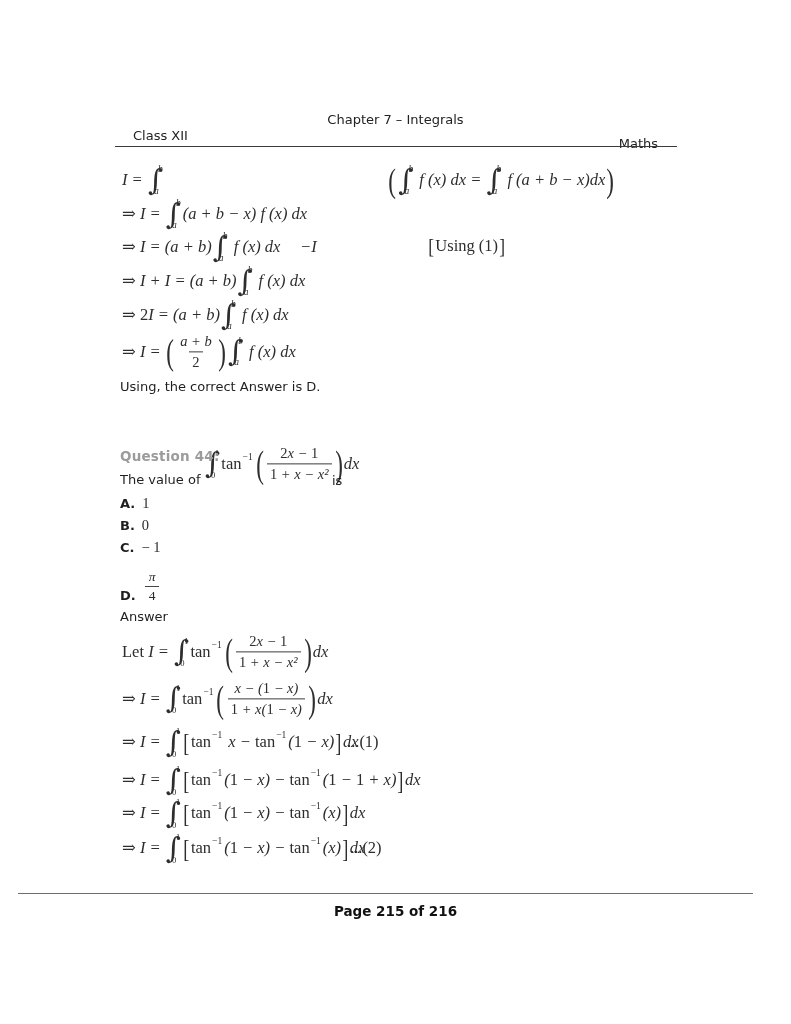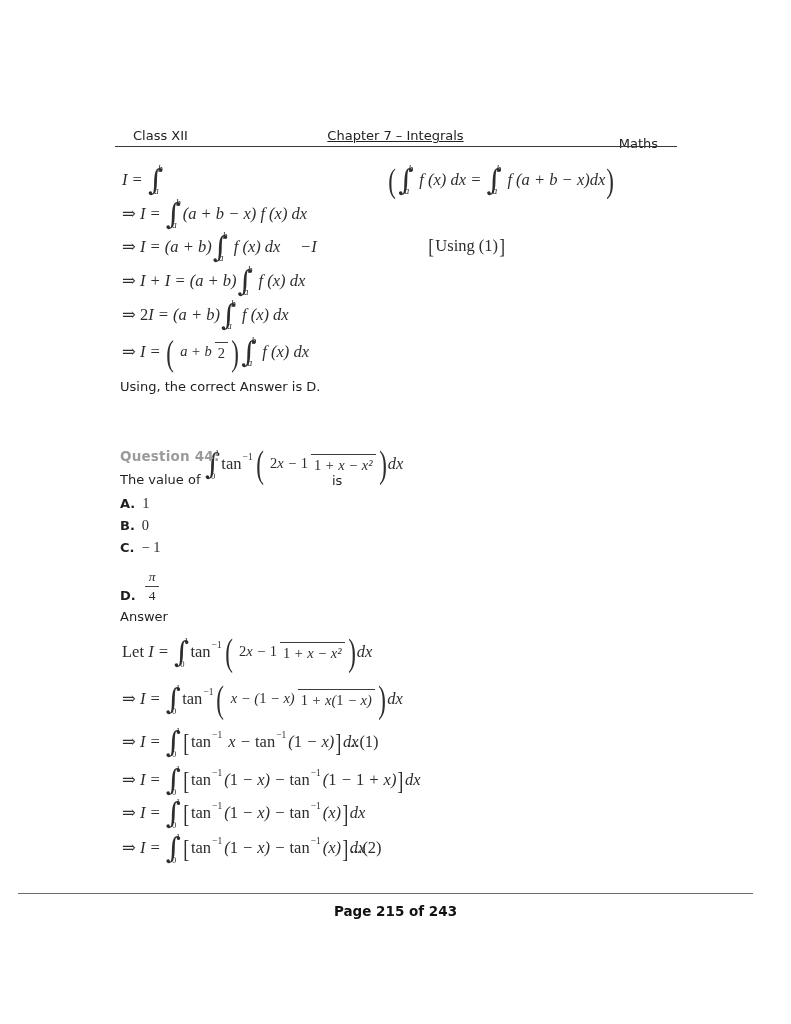--- a/index.html
+++ b/index.html
@@ -34,35 +34,35 @@
   .mt,.mr{white-space:pre;}
   .mr{font-style:normal;}
   .dg{font-style:normal;}
   .msup{font-style:normal;font-size:9.5px;position:relative;top:-0.62em;margin:0 2px 0 1px;}
   .mint{display:inline-flex;align-items:center;font-style:normal;margin:0 2px 0 1px;}
   .mint-g{font-size:29px;line-height:1;font-family:"DejaVu Serif",serif;}
   .mint-b{display:inline-flex;flex-direction:column;justify-content:space-between;height:31px;
           font-size:9.5px;font-style:italic;margin-left:-5px;line-height:1;padding-top:1px;}
   .mint-b .mint-lo{margin-left:-4px;}
   .mint-b.up{font-style:normal;font-size:8.5px;}
-  .mfrac{display:inline-flex;align-items:flex-start;font-size:14.5px;margin:0 2px;line-height:1.25;}
+  .mfrac{display:inline-flex;flex-direction:column;align-items:center;font-size:14.5px;margin:0 2px;line-height:1.25;}
   .mfn{padding:0 3px 1px;}
   .mfd{border-top:1px solid #3c3c3c;padding:1px 3px 0;}
   .mbig{font-style:normal;display:inline-block;line-height:1;transform-origin:center;margin:0 1px;color:#2d2d2d;}
   
   .ftr-rule{border-top:1.5px solid #6e6e6e;height:0;}
   .ftr-txt{left:0;width:100%;text-align:center;font-size:13.5px;font-weight:bold;color:#111;}
 </style>
 </head>
 <body>
 
 <div class="page">
 
   <div class="abs hdr-txt" style="left:133px;top:128px;">Class XII</div>
-  <div class="abs hdr-txt hdr-center" style="top:128px;text-decoration:underline;">Chapter 7 – Integrals</div>
+  <div class="abs hdr-txt hdr-center" style="top:112px;">Chapter 7 – Integrals</div>
   <div class="abs hdr-txt" style="right:133px;top:136px;">Maths</div>
   <div class="abs hdr-rule" style="left:115px;top:146px;width:562px;"></div>
 
   <div>
       <div class="mline" style="left: 122px; top: 180px;"><span class="mt"><span>I = </span></span><span class="mint"><span class="mint-g">∫</span><span class="mint-b"><span class="mint-hi">b</span><span class="mint-lo">a</span></span></span></div>
       <div class="mline" style="left: 387px; top: 180px;"><span class="mbig" style="font-size: 25px; transform: scaleY(1.35) scaleX(0.92);">(</span><span class="mint"><span class="mint-g">∫</span><span class="mint-b"><span class="mint-hi">b</span><span class="mint-lo">a</span></span></span><span class="mt"><span> f (x) dx = </span></span><span class="mint"><span class="mint-g">∫</span><span class="mint-b"><span class="mint-hi">b</span><span class="mint-lo">a</span></span></span><span class="mt"><span> f (a + b − x)dx</span></span><span class="mbig" style="font-size: 25px; transform: scaleY(1.35) scaleX(0.92);">)</span></div>
       <div class="mline" style="left: 122px; top: 214px;"><span class="mt"><span class="dg">⇒</span><span> I = </span></span><span class="mint"><span class="mint-g">∫</span><span class="mint-b"><span class="mint-hi">b</span><span class="mint-lo">a</span></span></span><span class="mt"><span>(a + b − x) f (x) dx</span></span></div>
       <div class="mline" style="left: 122px; top: 247px;"><span class="mt"><span class="dg">⇒</span><span> I = (a + b)</span></span><span class="mint"><span class="mint-g">∫</span><span class="mint-b"><span class="mint-hi">b</span><span class="mint-lo">a</span></span></span><span class="mt"><span> f (x) dx</span></span></div>
       <div class="mline" style="left: 300px; top: 247px;"><span class="mt"><span>−I</span></span></div>
       <div class="mline" style="left: 427px; top: 246px;"><span class="mbig" style="font-size: 19px; transform: scaleY(1.15) scaleX(0.92);">[</span><span class="mr">Using (1)</span><span class="mbig" style="font-size: 19px; transform: scaleY(1.15) scaleX(0.92);">]</span></div>
@@ -102,15 +102,15 @@
     <span class="opt-label">D.</span>
     <span class="sfrac">
       <span class="sfn">π</span>
       <span class="sfd">4</span>
     </span>
   </div>
 
   <div class="abs body-txt" style="left:120px;top:609px;text-align:center;">Answer</div>
 
   <div class="abs ftr-rule" style="left:18px;top:893px;width:735px;"></div>
-  <div class="abs ftr-txt" style="top:903px;">Page 215 of 243</div>
+  <div class="abs ftr-txt" style="top:903px;">Page 215 of 216</div>
 
 </div>
 
 </body></html>

